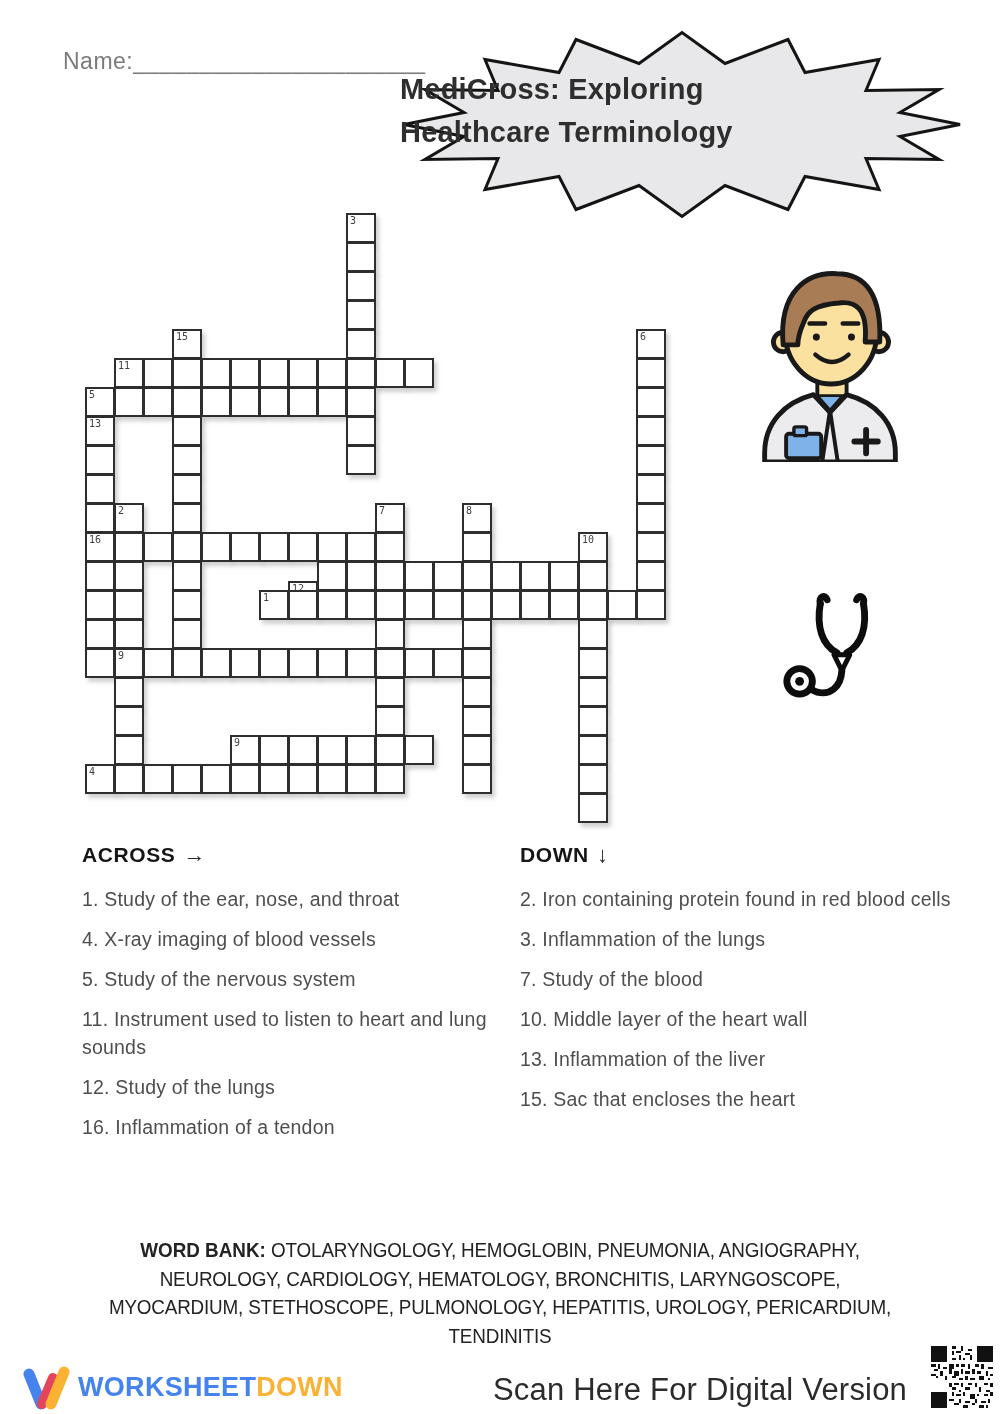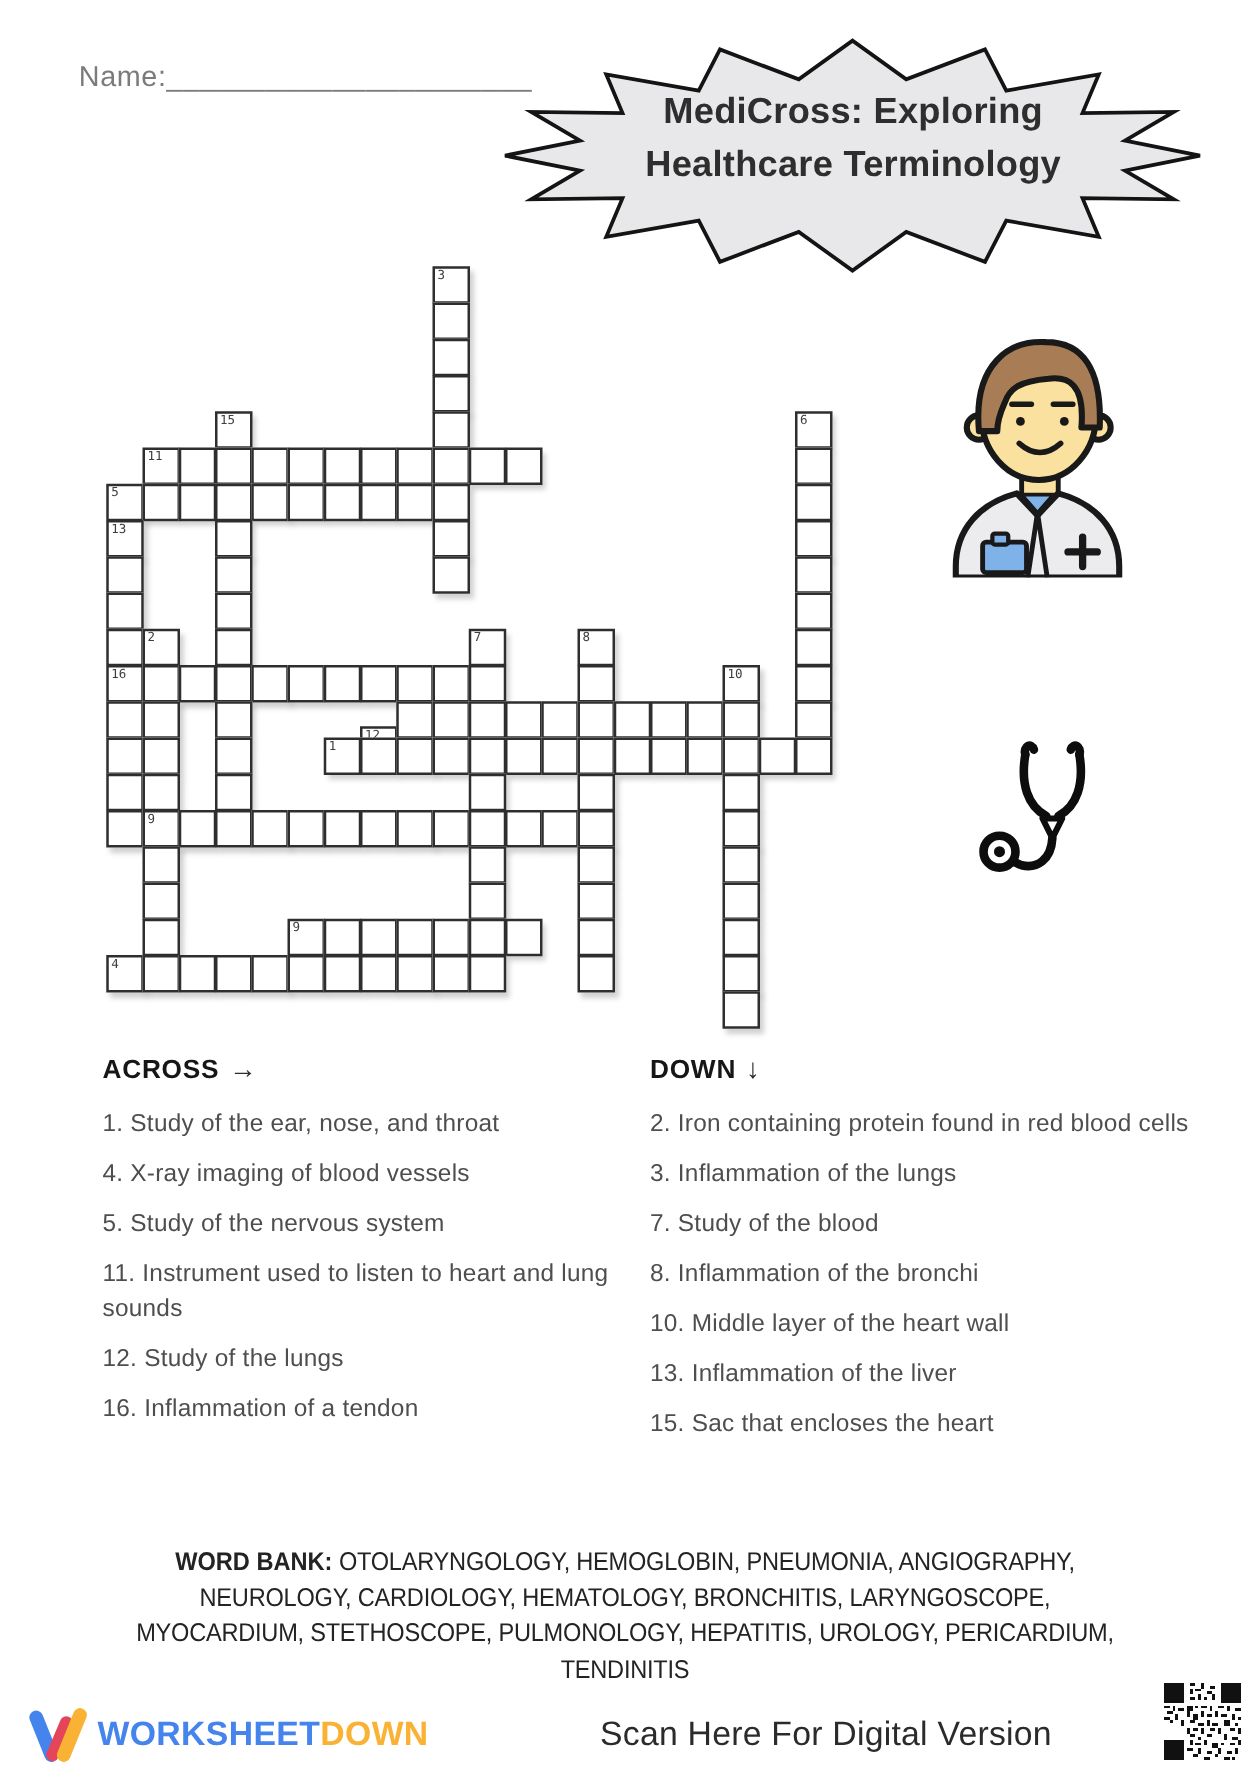--- a/index.html
+++ b/index.html
@@ -3,21 +3,21 @@
 <meta charset="utf-8">
 <style>
   html,body{margin:0;padding:0;background:#ffffff;}
   #page{position:relative;width:1000px;height:1414px;background:#ffffff;overflow:hidden;
         font-family:"Liberation Sans","DejaVu Sans",sans-serif;}
   
   #name-line{position:absolute;left:63px;top:48px;font-size:23px;color:#7b7b7b;letter-spacing:.5px;}
   
   #badge{position:absolute;left:400px;top:26px;width:565px;height:198px;}
   #badge-text{position:absolute;left:400px;top:26px;width:565px;height:198px;display:flex;flex-direction:column;
-              align-items:center;justify-content:center;padding-bottom:28px;box-sizing:border-box;}
+              align-items:flex-start;justify-content:center;padding-bottom:28px;box-sizing:border-box;}
   .badge-line{font-size:29px;font-weight:bold;color:#2e2e2e;line-height:43px;letter-spacing:.2px;}
   
   #grid{position:absolute;left:85px;top:213px;width:580px;height:609px;}
   .cw-cell{position:absolute;width:30px;height:30px;background:#fff;border:2px solid #2e2e2e;
            box-sizing:border-box;box-shadow:3px 4px 4px rgba(90,90,90,.28);}
   .cw-num{position:absolute;top:0px;left:2px;font-size:10px;color:#3d3d3d;line-height:12px;
           font-family:"DejaVu Sans Mono","Liberation Mono",monospace;}
   
   #doctor{position:absolute;left:755px;top:262px;}
   #stethoscope{position:absolute;left:776px;top:584px;}
@@ -31,21 +31,21 @@
   
   #word-bank{position:absolute;left:50px;top:1236px;width:900px;text-align:center;
              font-size:20.5px;color:#232323;line-height:28.5px;transform:scaleX(.92);transform-origin:center top;
              letter-spacing:-.2px;}
   #word-bank b{letter-spacing:0;}
   
   #footer-logo{position:absolute;left:22px;top:1364px;display:flex;align-items:center;}
   #brand{font-size:27px;font-weight:bold;letter-spacing:.3px;margin-left:6px;}
   #brand .z1{color:#4584EC;}
   #brand .z2{color:#F9B234;}
-  #scan-text{position:absolute;left:480px;top:1372px;width:440px;text-align:left;font-size:27px;color:#2b2b2b;letter-spacing:.2px;}
+  #scan-text{position:absolute;left:480px;top:1372px;width:440px;text-align:center;font-size:31px;color:#2b2b2b;letter-spacing:.2px;}
   #qr{position:absolute;left:928px;top:1344px;}
 </style>
 </head>
 <body>
 
 <div id="page">
 
   <div id="name-line">Name:______________________</div>
 
   <svg id="badge" viewBox="0 0 565 195">
@@ -284,21 +284,20 @@
   </div>
 
   <div class="clue-col" id="down-col">
     <div class="clue-heading">
       <span>DOWN</span><span class="dir-arrow">↓</span>
     </div>
     <div id="down-list">
         <div class="clue">2. Iron containing protein found in red blood cells</div>
         <div class="clue">3. Inflammation of the lungs</div>
         <div class="clue">7. Study of the blood</div>
-        <div class="clue">8. Inflammation of the bronchi</div>
         <div class="clue">10. Middle layer of the heart wall</div>
         <div class="clue">13. Inflammation of the liver</div>
         <div class="clue">15. Sac that encloses the heart</div>
       </div>
   </div>
 
   <div id="word-bank">
       <div><b>WORD BANK: </b>OTOLARYNGOLOGY, HEMOGLOBIN, PNEUMONIA, ANGIOGRAPHY,</div>
       <div>NEUROLOGY, CARDIOLOGY, HEMATOLOGY, BRONCHITIS, LARYNGOSCOPE,</div>
       <div>MYOCARDIUM, STETHOSCOPE, PULMONOLOGY, HEPATITIS, UROLOGY, PERICARDIUM,</div>

